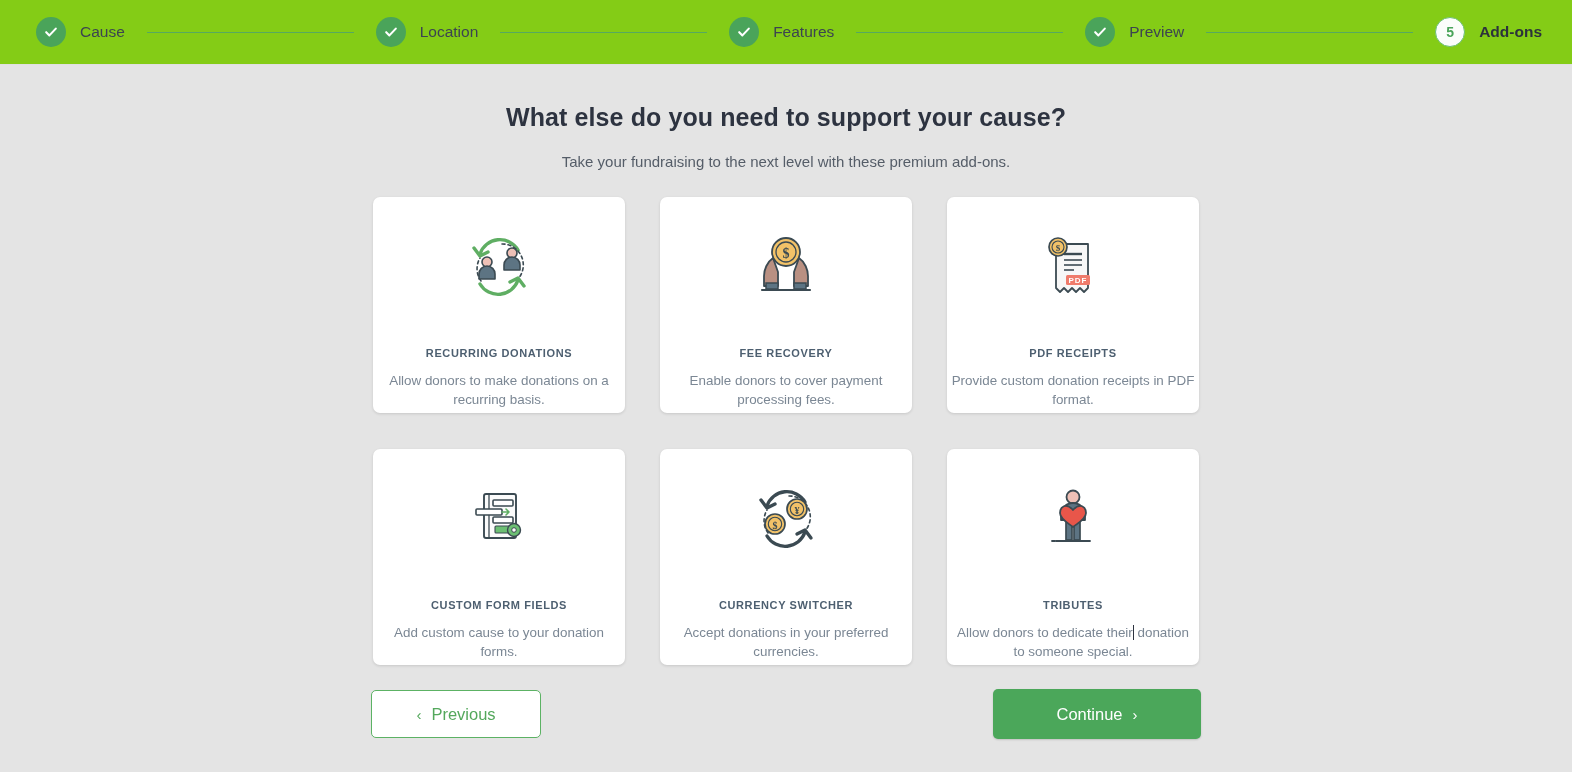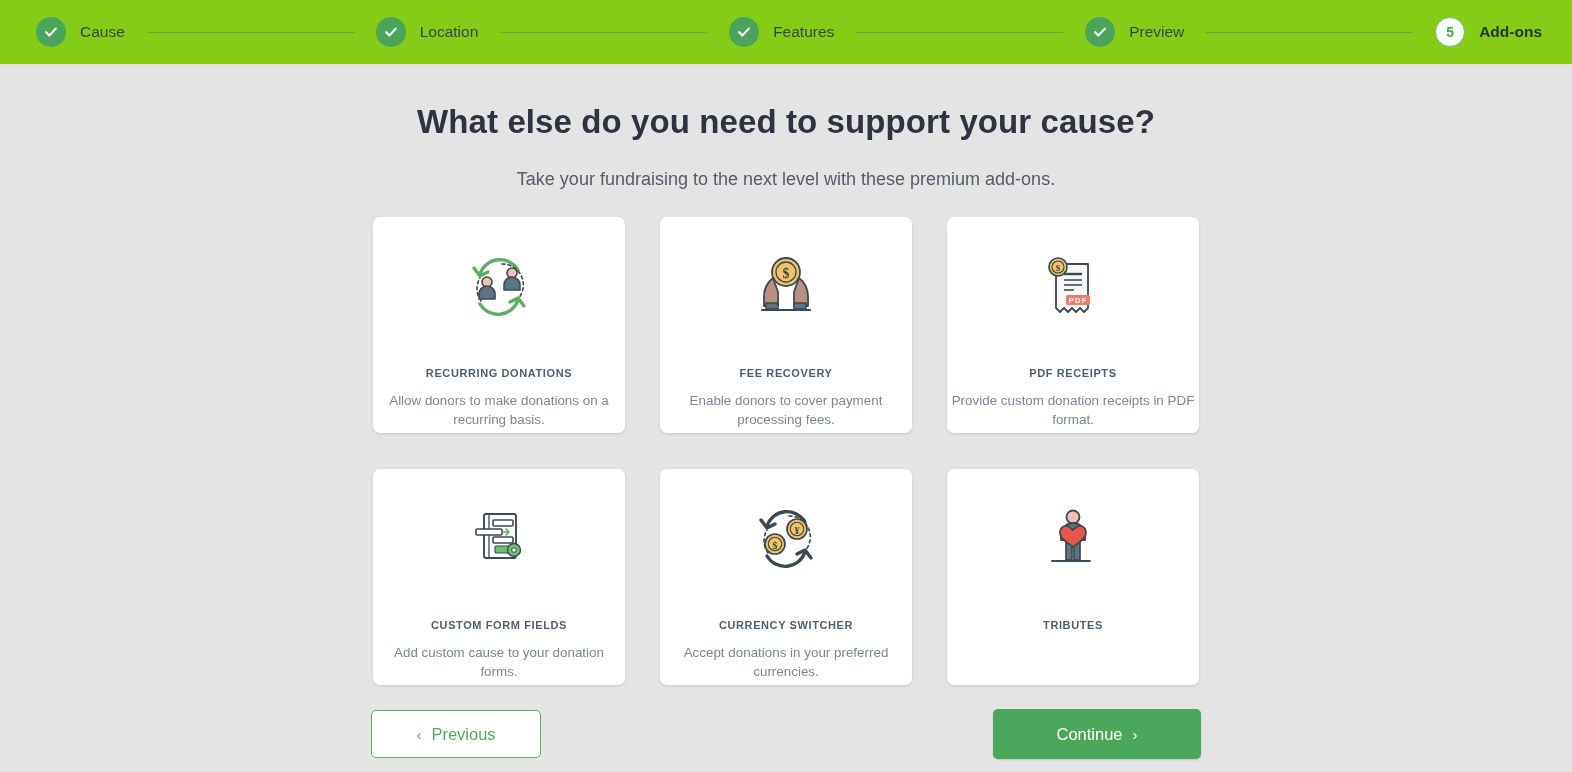--- a/index.html
+++ b/index.html
@@ -48,29 +48,29 @@
     height: 1px;
     background: #56a95f;
     margin: 0 22px;
     min-width: 40px;
   }
 
   
   .main { padding-top: 38px; }
   .headline {
     text-align: center;
-    font-size: 33px;
+    font-size: 25px;
     font-weight: 700;
     color: #2d3340;
     letter-spacing: .1px;
   }
   .subhead {
     text-align: center;
-    margin-top: 28px;
-    font-size: 18px;
+    margin-top: 21px;
+    font-size: 15px;
     color: #555d68;
   }
 
   .grid {
     width: 830px;
     margin: 27px auto 0;
     display: grid;
     grid-template-columns: repeat(3, 252px);
     column-gap: 35px;
     row-gap: 36px;
@@ -318,20 +318,21 @@
           <circle cx="37" cy="13" r="6.5" fill="#eec0b6" stroke="#3b4a52" stroke-width="1.8"></circle>
           <path d="M25 36 v-5 a12 12 0 0 1 24 0 v5 z" fill="#5d7483" stroke="#3b4a52" stroke-width="1.8" stroke-linejoin="round"></path>
           <rect x="30" y="34" width="6" height="22" fill="#5d7483" stroke="#3b4a52" stroke-width="1.7"></rect>
           <rect x="38" y="34" width="6" height="22" fill="#5d7483" stroke="#3b4a52" stroke-width="1.7"></rect>
           <path d="M37 42 c-7 -8 -13 -3 -13 3 0 6 8 10 13 14 5 -4 13 -8 13 -14 0 -6 -6 -11 -13 -3 z" transform="translate(0,-16) scale(1)" fill="#e8564a" stroke="#3b4a52" stroke-width="1.8" stroke-linejoin="round"></path>
           <line x1="20" y1="57" x2="54" y2="57" stroke="#3b4a52" stroke-width="1.8" stroke-linecap="round"></line>
           <line x1="16" y1="57" x2="19" y2="57" stroke="#3b4a52" stroke-width="1.8" stroke-linecap="round"></line>
         </svg>
       </div>
       <div class="card-title">TRIBUTES</div>
+      <div class="card-desc"><span>Allow donors to dedicate their</span><span class="caret"></span> <span>donation to someone special.</span></div>
     </div>
 
   </div>
 
   <div class="actions">
     <div class="btn btn-prev">
       <span class="chev chev-left">‹</span>
       <span>Previous</span>
     </div>
     <div class="btn btn-next">

